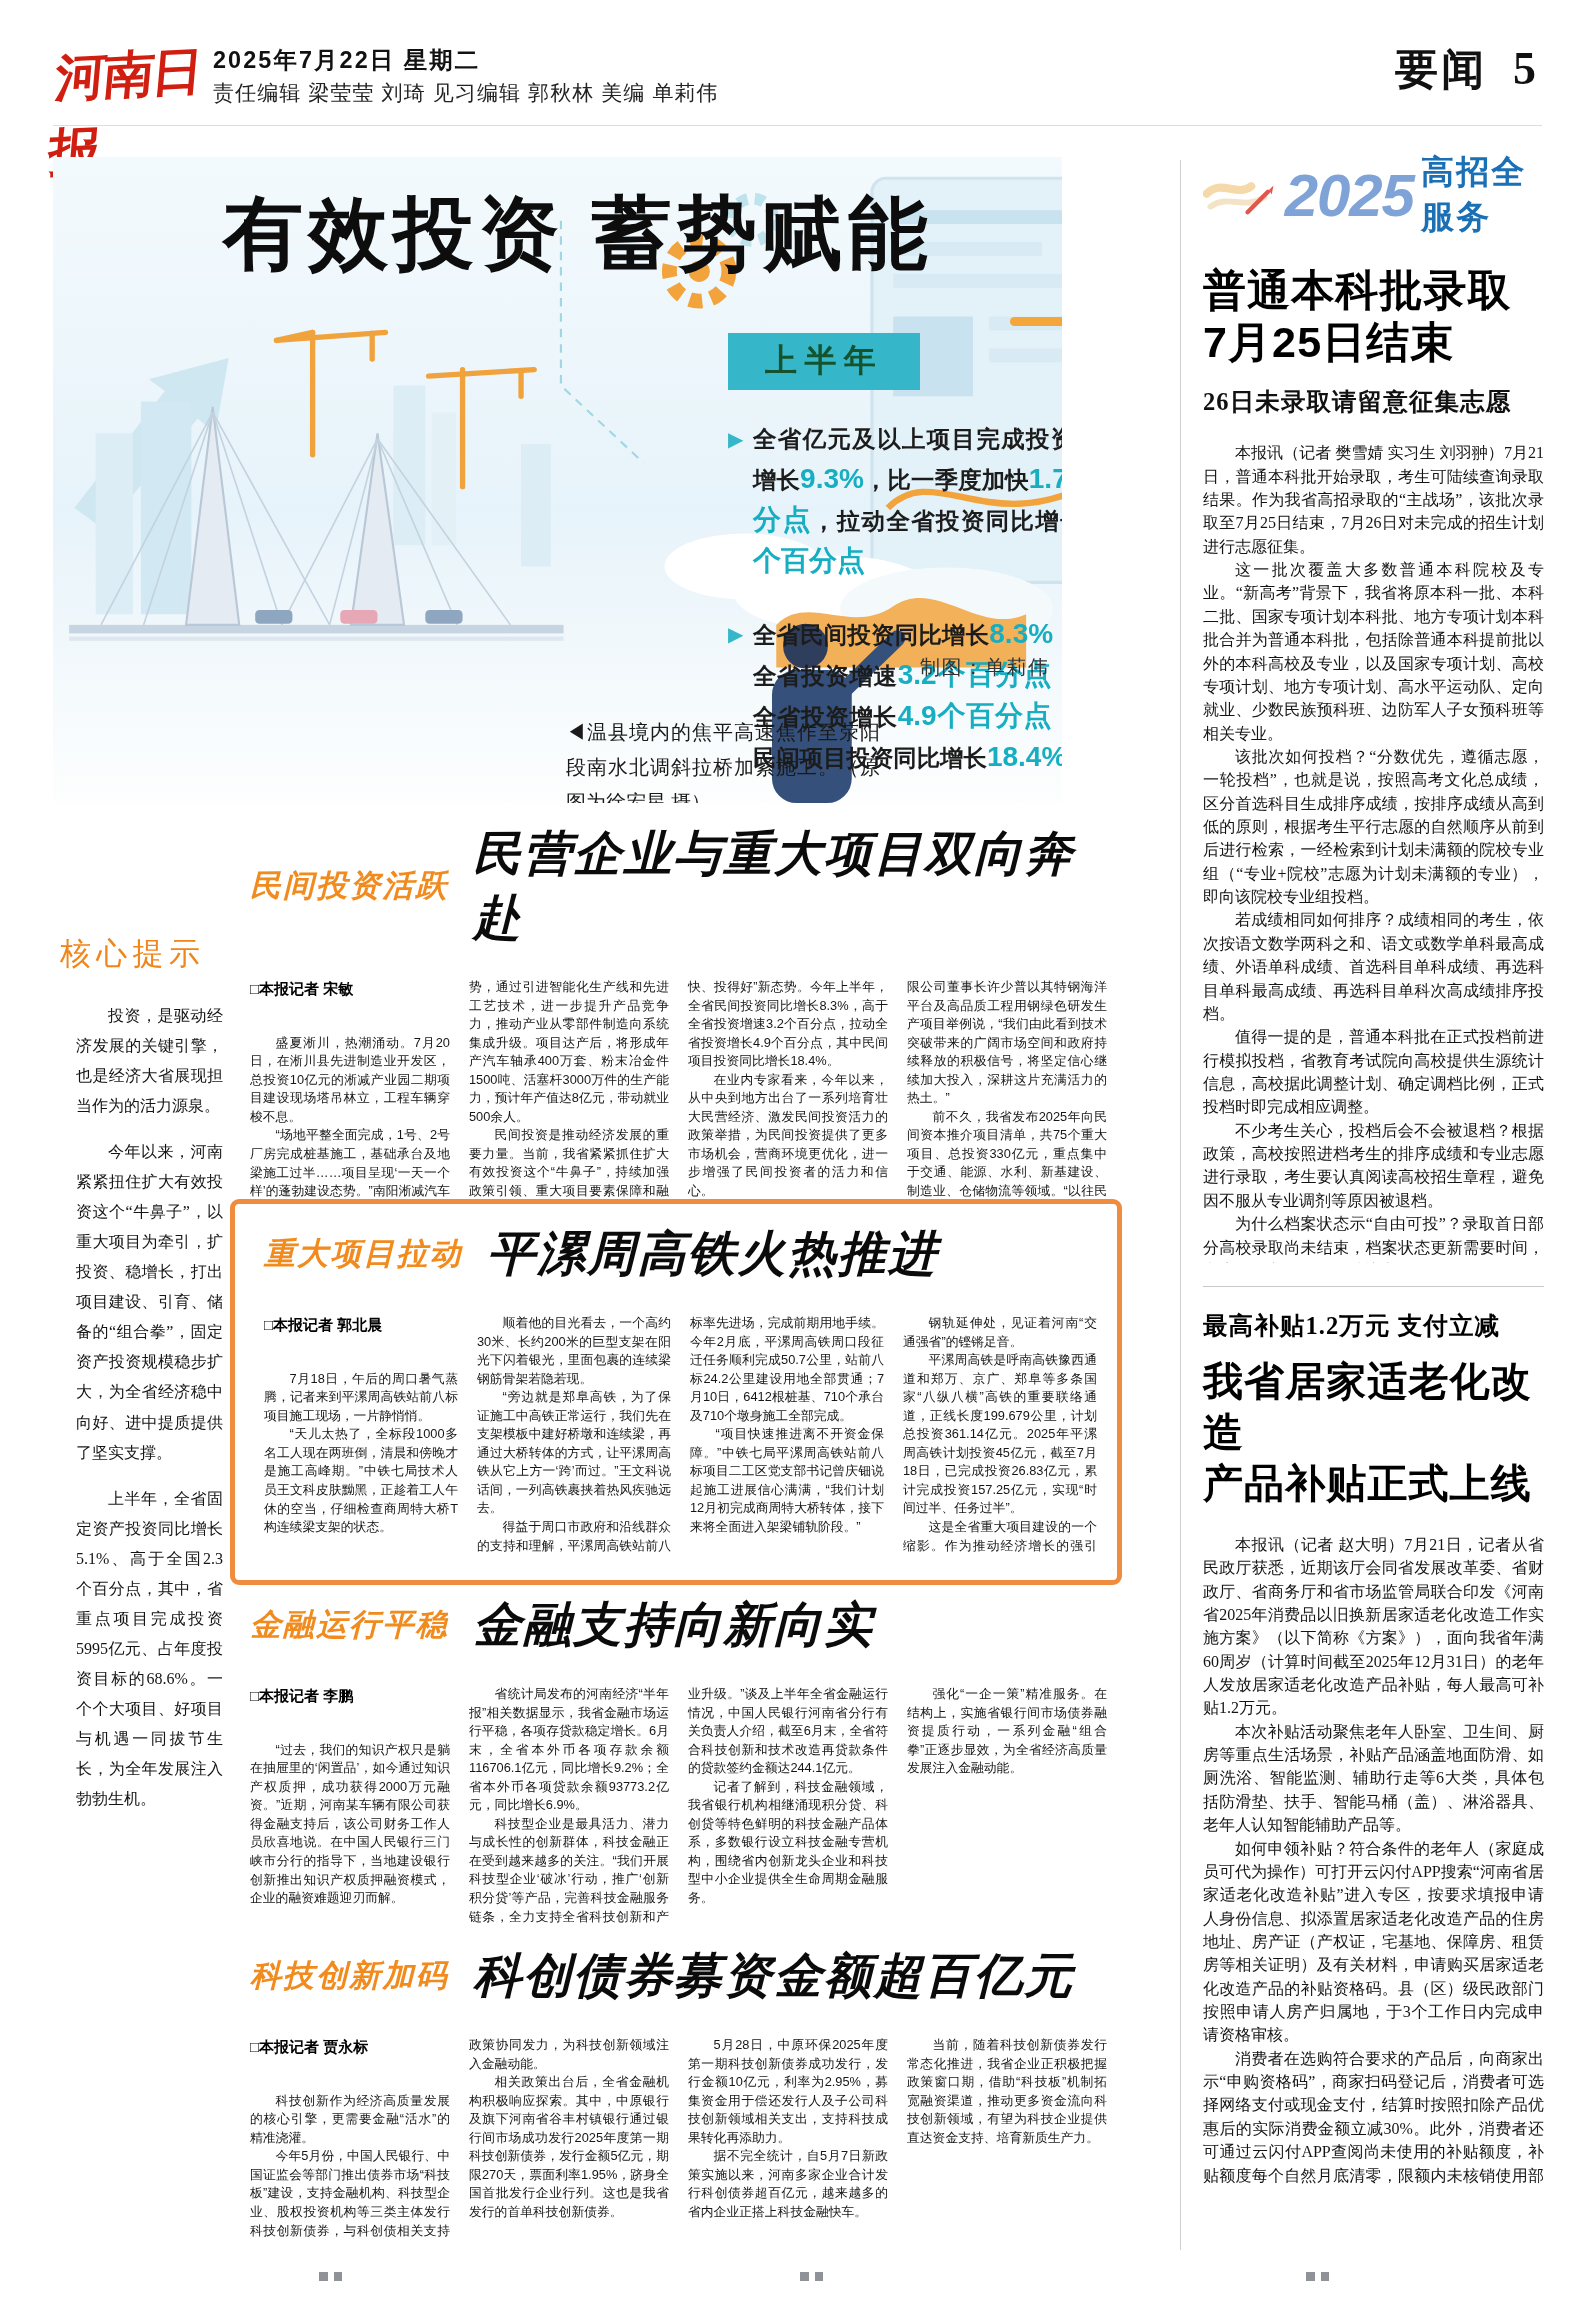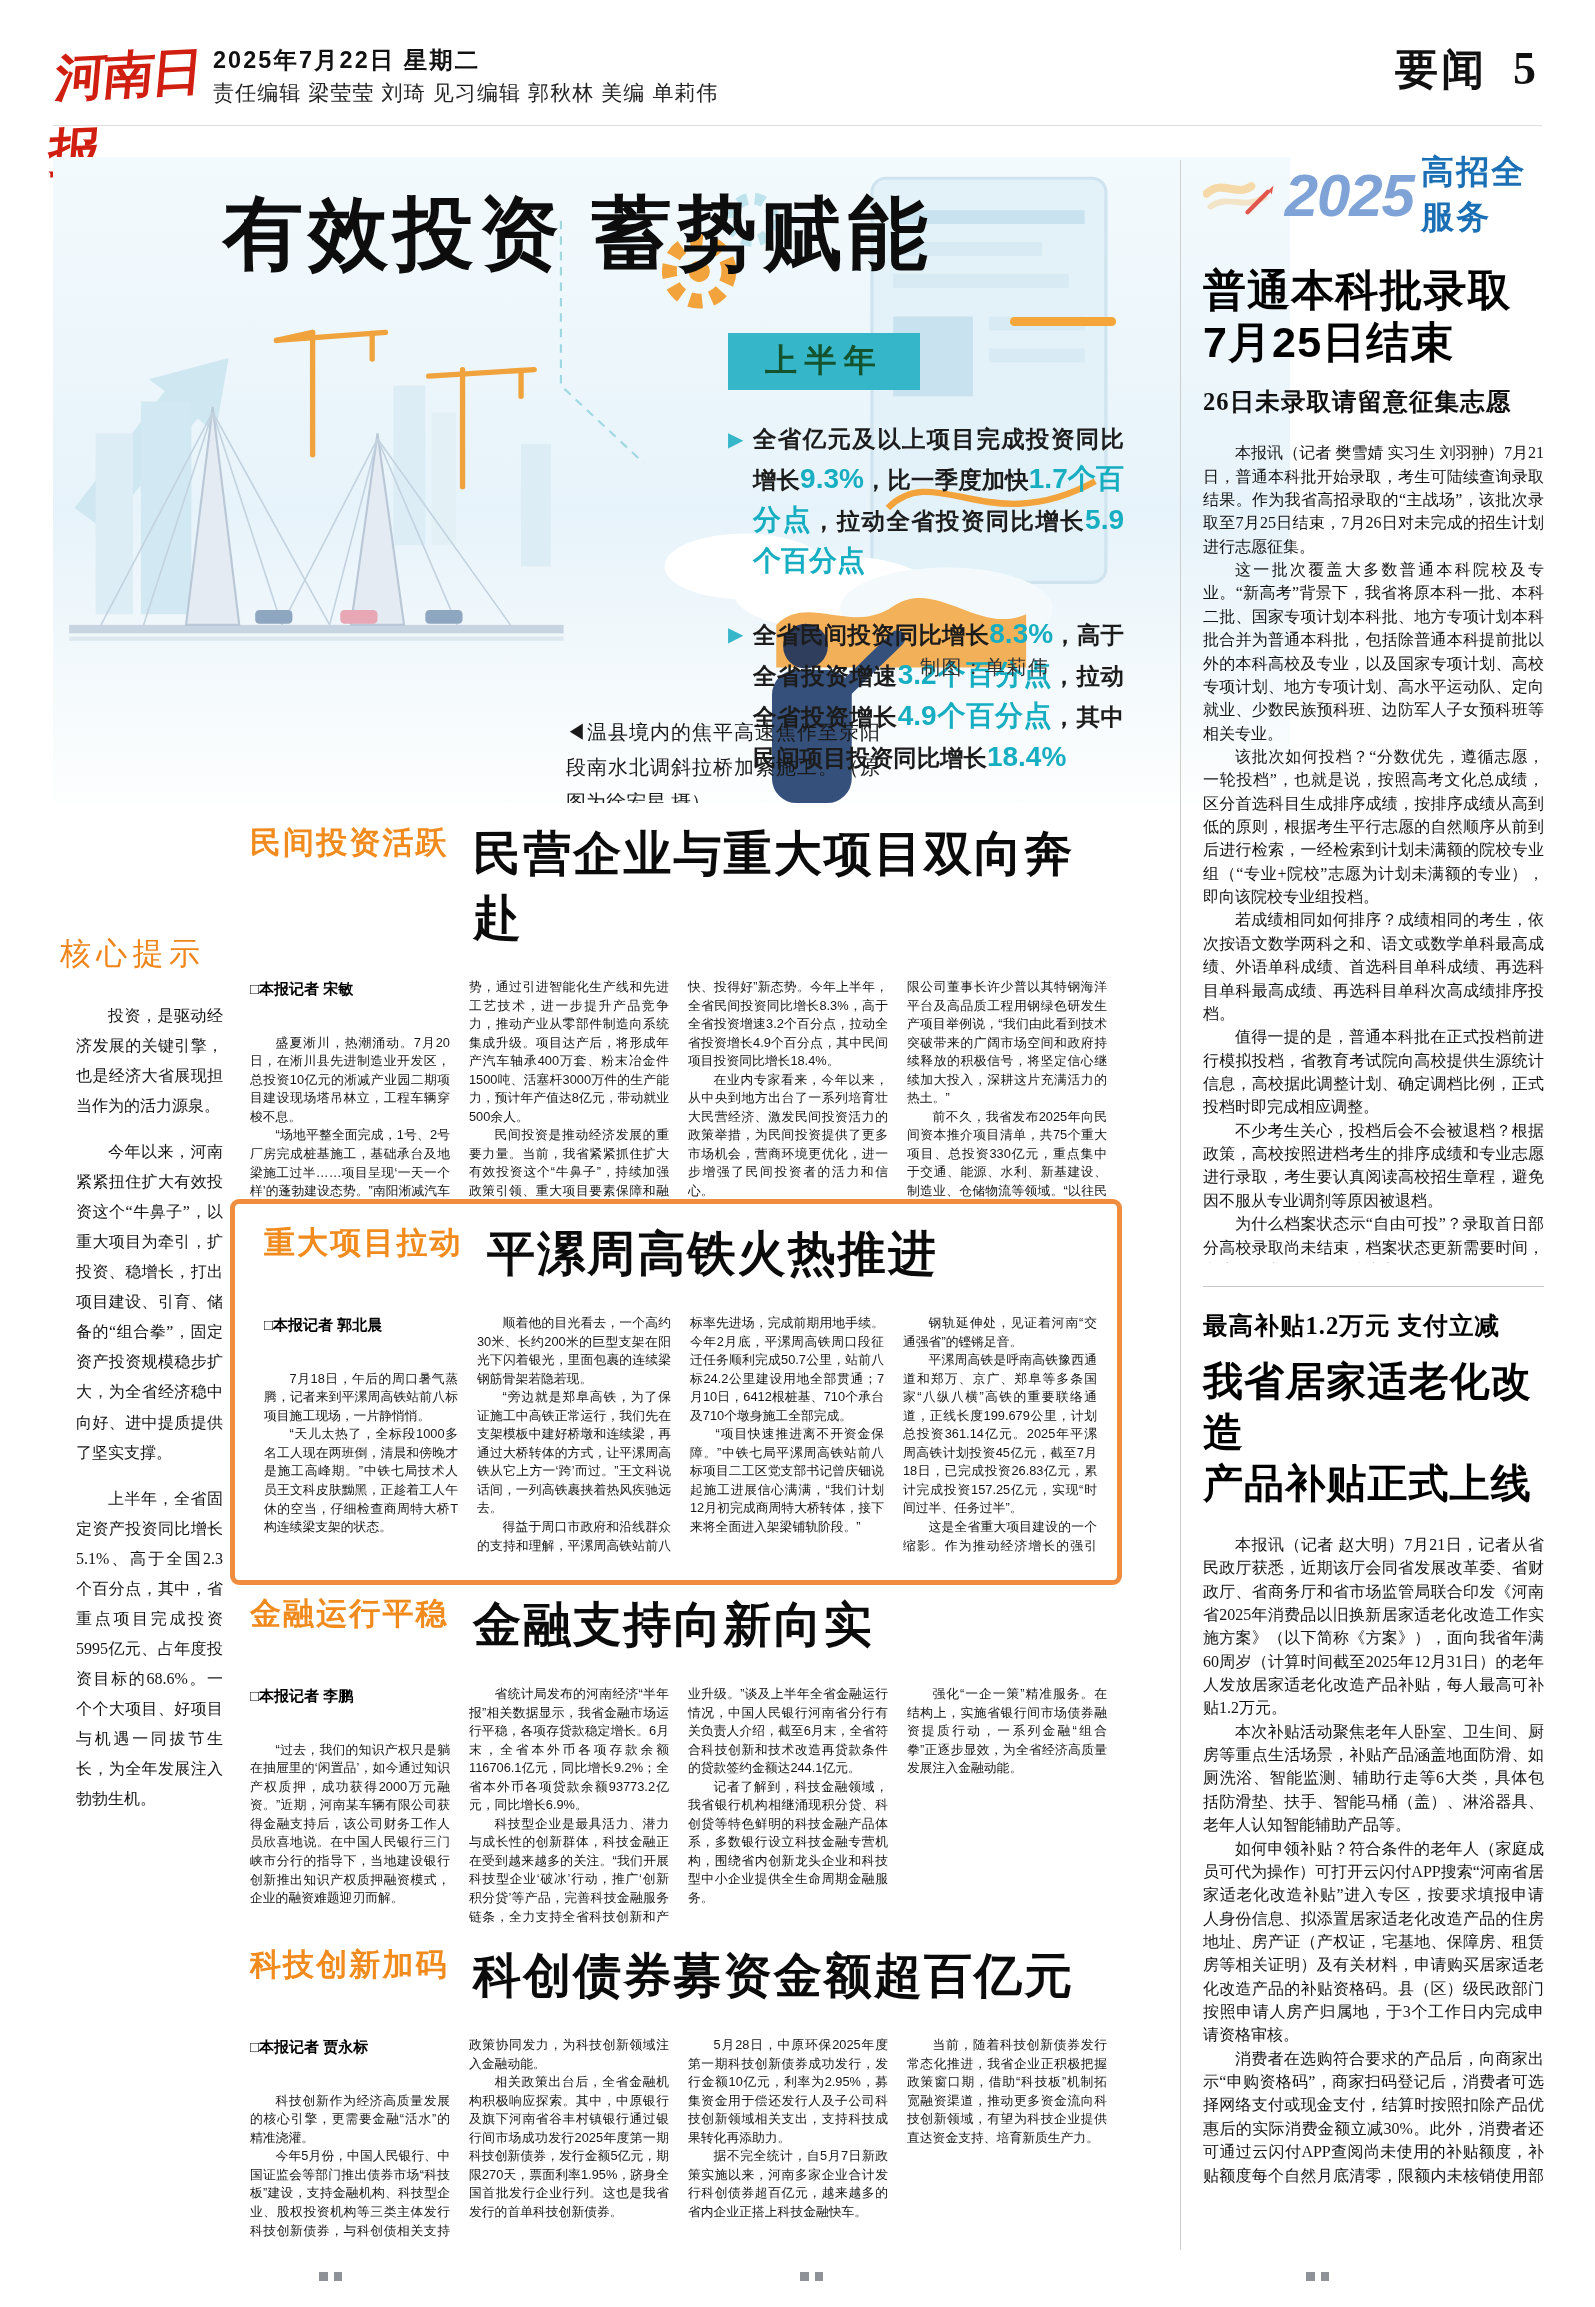--- a/index.html
+++ b/index.html
@@ -9,21 +9,21 @@
   .mast-logo{position:absolute;left:56px;top:37px;width:144px;height:74px;
              font-family:"DejaVu Serif", serif;font-weight:900;font-size:51px;line-height:74px;
              color:#d01f10;transform:skewX(-8deg) rotate(-3deg);letter-spacing:-3.2px;}
   .date-line{position:absolute;left:213px;top:44px;font-size:23.4px;font-weight:700;letter-spacing:2.1px;}
   .editors-line{position:absolute;left:213px;top:79px;font-size:21px;letter-spacing:1.1px;color:#222;}
   .section-box{position:absolute;right:59px;top:41px;display:flex;align-items:baseline;gap:25.5px;}
   .section-title{font-family:"Liberation Serif", serif;font-weight:900;font-size:43px;letter-spacing:3.2px;}
   .page-number{font-family:"Liberation Serif", serif;font-weight:700;font-size:46px;}
   .header-rule{position:absolute;left:53px;right:53px;top:125px;height:1.1px;background:#dddddd;}
   
-  .hero{position:absolute;left:53px;top:157px;width:1237px;height:646px;overflow:hidden;
+  .hero{position:absolute;left:53px;top:157px;width:1009px;height:646px;overflow:hidden;
         background:linear-gradient(180deg,#f3fafd 0%,#e7f3fa 55%,#fdfefe 100%);}
   .hero svg{position:absolute;left:0;top:0;}
   .hero-headline{position:absolute;left:170px;top:24px;font-size:80px;font-weight:900;letter-spacing:5.3px;color:#0d0d0d;}
   .hero-dash{position:absolute;left:957px;top:160px;width:106px;height:8.5px;background:#f5a63b;border-radius:4.3px;}
   .info-panel{position:absolute;left:675px;top:176px;width:396px;}
   .period-label{display:inline-block;background:#35b6c9;color:#14532d;font-size:32px;font-weight:800;
                 letter-spacing:7.4px;padding:6.4px 37px;margin-bottom:29px;}
   .info-bullet{display:flex;gap:9.6px;margin-bottom:32px;}
   .info-bullet .tri{color:#35b6c9;font-size:20px;line-height:40px;flex:0 0 auto;}
   .bullet-text{font-size:23.4px;line-height:40px;font-weight:600;color:#1c1c1c;text-align:justify;}
@@ -31,21 +31,21 @@
   .chart-credit{position:absolute;left:867px;top:497px;font-size:20px;color:#333;letter-spacing:1.6px;}
   .photo-caption{position:absolute;left:513px;top:550px;width:314px;font-family:"Liberation Serif", serif;
                  font-size:20px;line-height:1.75;color:#1a1a1a;text-align:justify;margin-top:8px;}
   
   .core-tips{position:absolute;left:60px;top:933px;width:179px;height:885px;overflow:hidden;}
   .core-tips h3{margin:0 0 25.5px 0;color:#f08519;font-size:31px;font-weight:400;letter-spacing:5.3px;}
   .core-tips p{margin:16px;font-family:"Liberation Serif", serif;font-size:16px;line-height:1.88;
                text-align:justify;text-indent:2em;color:#141414;}
   
   .art{position:absolute;left:250px;width:857px;}
-  .art-head{display:flex;align-items:flex-start;gap:24.5px;}
+  .art-head{display:flex;align-items:center;gap:24.5px;font-style:italic;}
   .kicker{color:#f18b1e;font-size:31px;font-weight:800;letter-spacing:2.1px;flex:0 0 auto;}
   .art-title{font-size:48px;font-weight:900;letter-spacing:2.1px;color:#0b0b0b;}
   .cols{margin-top:28px;column-gap:19px;column-count:4;column-fill:auto;overflow:hidden;
         font-size:12.8px;line-height:1.45;text-align:justify;color:#161616;}
   .cols p{margin:0;text-indent:2em;}
   .byline{font-size:15px;font-weight:700;margin:0 0 34px 0;text-indent:0;color:#000;}
   .a1{top:822px;} .a1 .cols{height:272px;}
   .boxed{position:absolute;left:230px;top:1199px;width:892px;height:386px;box-sizing:border-box;
          border:5.3px solid #f08c3e;border-radius:9px;background:#fff;padding:18px 20px 16px 29px;}
   .boxed .cols{height:250px;}

